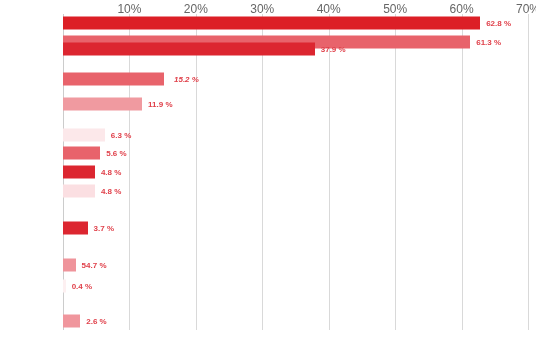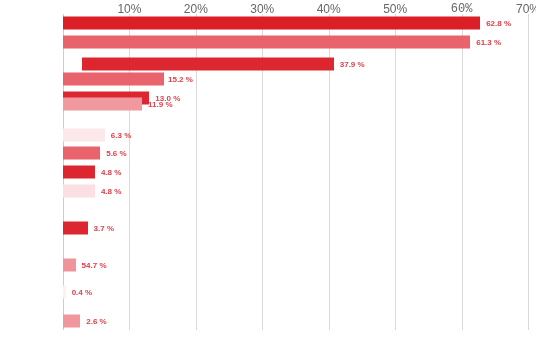--- a/index.html
+++ b/index.html
@@ -79,31 +79,27 @@
       <div class="gridline" style="left: 398.571px; background: rgb(217, 217, 217);"></div>
       <div class="gridline" style="left: 465px; background: rgb(217, 217, 217);"></div>
       <div class="row" style="top: 0px; height: 18.5882px;">
         <div class="bar" style="width: 417.171px; background: rgb(220, 31, 38);"></div>
         <div class="val-label" style="left: 423.171px; color: rgb(224, 64, 74);">62.8 %</div>
       </div>
       <div class="row" style="top: 18.5882px; height: 18.5882px;">
         <div class="bar" style="width: 407.207px; background: rgb(232, 99, 107);"></div>
         <div class="val-label" style="left: 413.207px; color: rgb(224, 64, 74);">61.3 %</div>
       </div>
-      <div class="row" style="top: 41px; height: 18.5882px; margin-left: 19px;">
+      <div class="row" style="top: 26px; height: 18.5882px;">
         <div class="bar" style="width: 251.764px; background: rgb(220, 38, 48);"></div>
         <div class="val-label" style="left: 257.764px; color: rgb(224, 64, 74);">37.9 %</div>
       </div>
       <div class="row" style="top: 55.7647px; height: 18.5882px;">
         <div class="bar" style="width: 100.971px; background: rgb(232, 99, 107);"></div>
-        <div class="val-label" style="left: 105px; color: rgb(224, 64, 74);">15.2 %</div>
-      </div>
-      <div class="row" style="top: 74.3529px; height: 18.5882px;">
-        <div class="bar" style="width: 86.3571px; background: rgb(220, 38, 48);"></div>
-        <div class="val-label" style="left: 92.3571px; color: rgb(224, 64, 74);">13.0 %</div>
+        <div class="val-label" style="left: 111px; color: rgb(224, 64, 74); font-style: italic;">15.2 %</div>
       </div>
       <div class="row" style="top: 81px; height: 18.5882px; padding-left: 43px;">
         <div class="bar" style="width: 79.05px; background: rgb(240, 154, 160);"></div>
         <div class="val-label" style="left: 85.05px; color: rgb(224, 64, 74);">11.9 %</div>
       </div>
       <div class="row" style="top: 111.529px; height: 18.5882px;">
         <div class="bar" style="width: 41.85px; background: rgb(252, 232, 234);"></div>
         <div class="val-label" style="left: 47.85px; color: rgb(224, 64, 74);">6.3 %</div>
       </div>
       <div class="row" style="top: 130.118px; height: 18.5882px;">
@@ -119,31 +115,31 @@
         <div class="val-label" style="left: 37.8857px; color: rgb(224, 64, 74);">4.8 %</div>
       </div>
       <div class="row" style="top: 204.471px; height: 18.5882px;">
         <div class="bar" style="width: 24.5786px; background: rgb(220, 38, 48);"></div>
         <div class="val-label" style="left: 30.5786px; color: rgb(224, 64, 74);">3.7 %</div>
       </div>
       <div class="row" style="top: 241.647px; height: 18.5882px;">
         <div class="bar" style="width: 12.6214px; background: rgb(239, 148, 155);"></div>
         <div class="val-label" style="left: 18.6214px; color: rgb(224, 64, 74);">54.7 %</div>
       </div>
-      <div class="row" style="top: 269px; height: 18.5882px;">
+      <div class="row" style="top: 263px; height: 18.5882px;">
         <div class="bar" style="width: 2.65714px; background: rgb(253, 240, 241);"></div>
         <div class="val-label" style="left: 8.65714px; color: rgb(224, 64, 74);">0.4 %</div>
       </div>
       <div class="row" style="top: 278.824px; height: 18.5882px;"></div>
       <div class="row" style="top: 297.412px; height: 18.5882px;">
         <div class="bar" style="width: 17.2714px; background: rgb(240, 150, 157);"></div>
         <div class="val-label" style="left: 23.2714px; color: rgb(224, 64, 74);">2.6 %</div>
       </div>
     </div>
 
 <div class="tick-label" style="left: 129.429px; color: rgb(102, 102, 102);">10%</div>
     <div class="tick-label" style="left: 195.857px; color: rgb(102, 102, 102);">20%</div>
     <div class="tick-label" style="left: 262.286px; color: rgb(102, 102, 102);">30%</div>
     <div class="tick-label" style="left: 328.714px; color: rgb(102, 102, 102);">40%</div>
     <div class="tick-label" style="left: 395.143px; color: rgb(102, 102, 102);">50%</div>
-    <div class="tick-label" style="left: 461.571px; color: rgb(102, 102, 102); font-family: Liberation Mono, monospace;">60%</div>
+    <div class="tick-label" style="left: 461.571px; color: rgb(102, 102, 102);">60%</div>
     <div class="tick-label" style="left: 528px; color: rgb(102, 102, 102);">70%</div>
   </div>
 
 </body></html>

